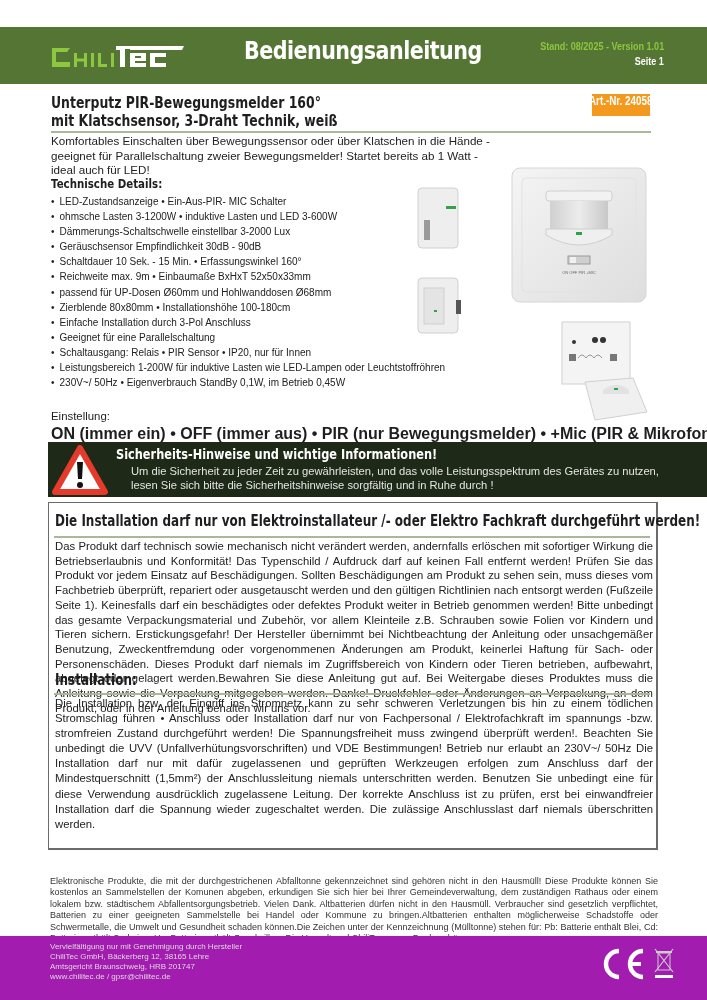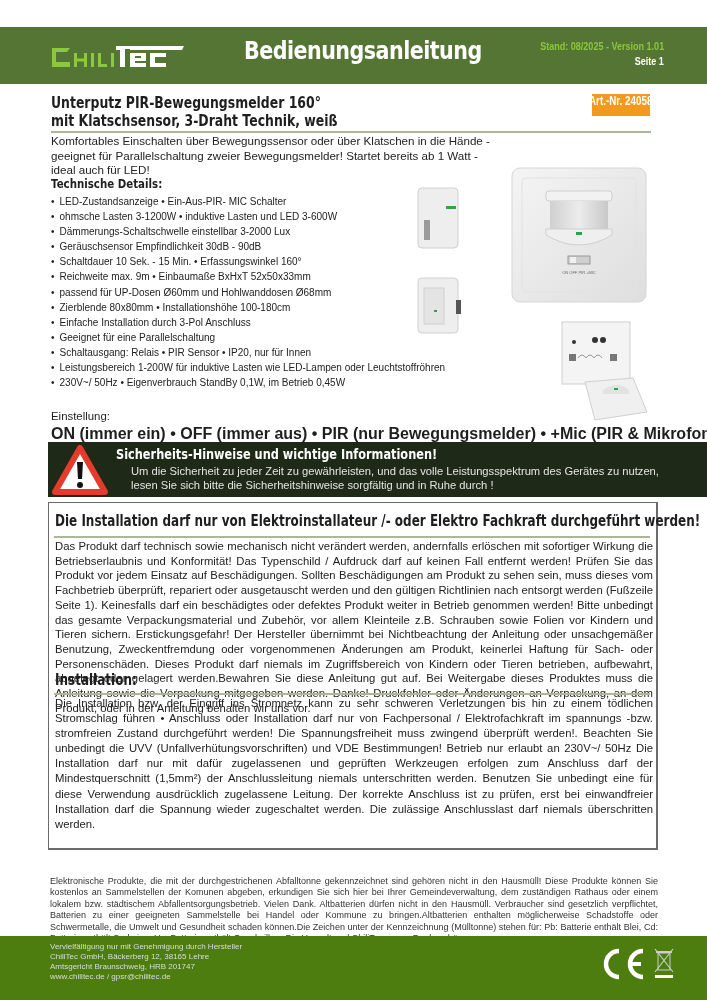--- a/index.html
+++ b/index.html
@@ -36,21 +36,21 @@
   .notice-box { position: absolute; left: 48px; top: 502px; width: 610px; height: 348px; border: 1px solid #6b6b6b; border-right-width: 2px; border-bottom-width: 2px; }
   .notice-title { position: absolute; left: 6px; top: 9px; font-family: "DejaVu Sans", sans-serif; font-size: 15px; font-weight: bold; color: #1e1e1e; transform: scaleX(0.8); transform-origin: left top; white-space: nowrap; }
   .notice-rule { position: absolute; left: 5px; top: 33px; width: 596px; height: 2px; background: #a8b898; }
   .notice-text { position: absolute; left: 6px; top: 36px; width: 598px; font-size: 11.3px; line-height: 14.7px; color: #222; text-align: justify; }
   .install-title { position: absolute; left: 6px; top: 168px; font-family: "DejaVu Sans", sans-serif; font-size: 15px; font-weight: bold; color: #1e1e1e; transform: scaleX(0.8); transform-origin: left top; white-space: nowrap; }
   .install-rule { position: absolute; left: 5px; top: 190px; width: 596px; height: 2px; background: #a8b898; }
   .install-text { position: absolute; left: 6px; top: 193px; width: 598px; font-size: 11.3px; line-height: 15.1px; color: #222; text-align: justify; }
 
   .disposal-text { position: absolute; left: 50px; top: 862px; width: 608px; font-size: 9px; line-height: 11.4px; color: #333; text-align: justify; margin-top: 14px; }
 
-  .footer { position: absolute; left: 0; top: 936px; width: 707px; height: 64px; background: #4d7c0f; }
+  .footer { position: absolute; left: 0; top: 936px; width: 707px; height: 64px; background: #a21caf; }
   .footer-left { position: absolute; left: 50px; top: 6px; font-size: 8px; line-height: 10.1px; color: #dcdcdc; }
   .footer-right { position: absolute; right: 112px; top: 11px; font-size: 8px; line-height: 10.6px; color: #dcdcdc; text-align: right; }
   .ce-mark { position: absolute; left: 601px; top: 12px; }
   .weee-icon { position: absolute; left: 653px; top: 12px; }
 </style>
 </head>
 <body>
 
 <div class="header">
   <div class="logo">

